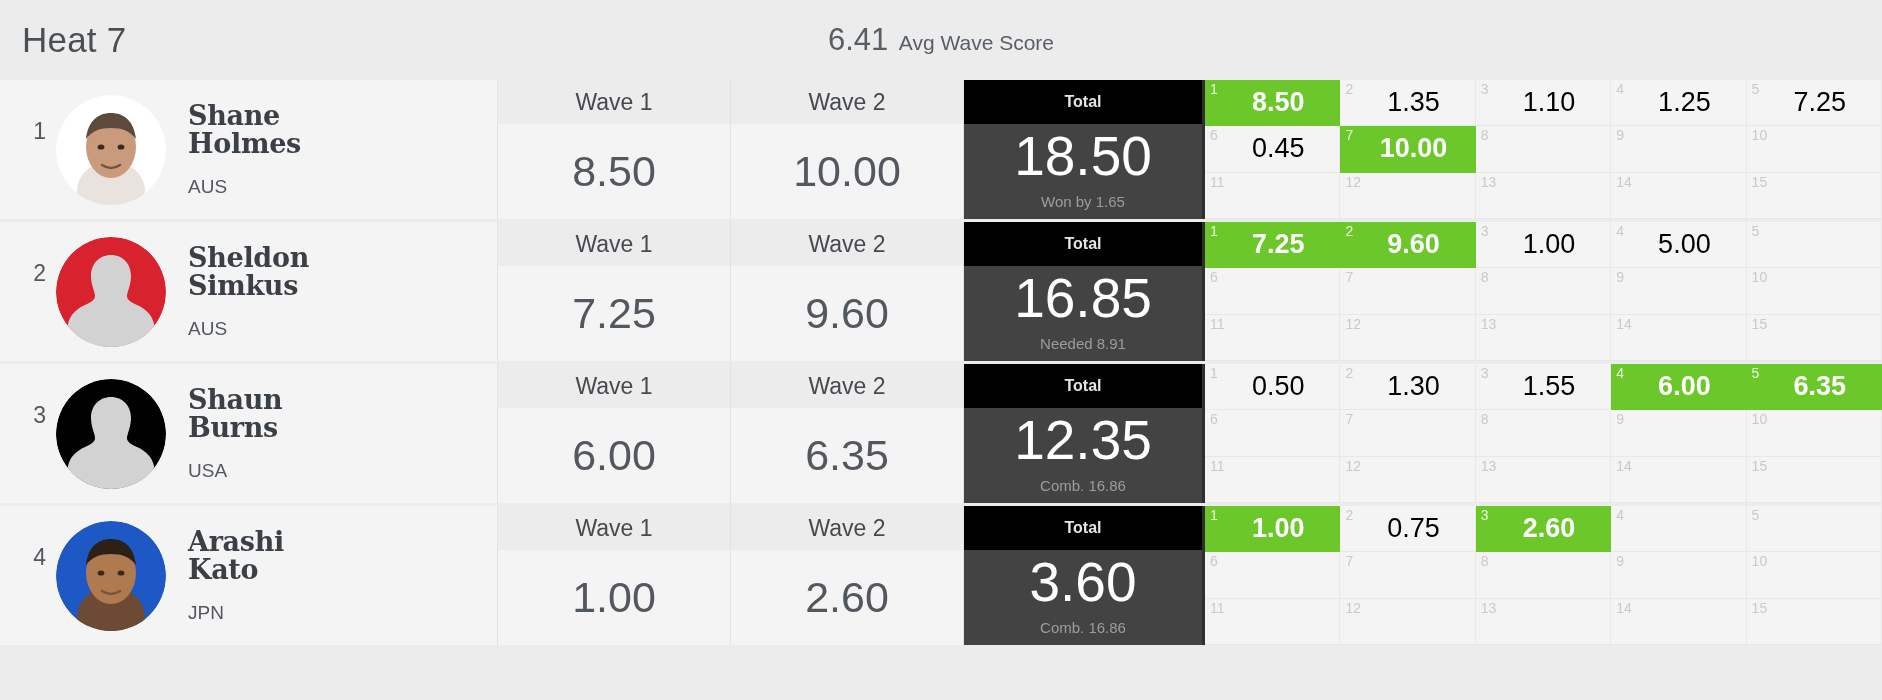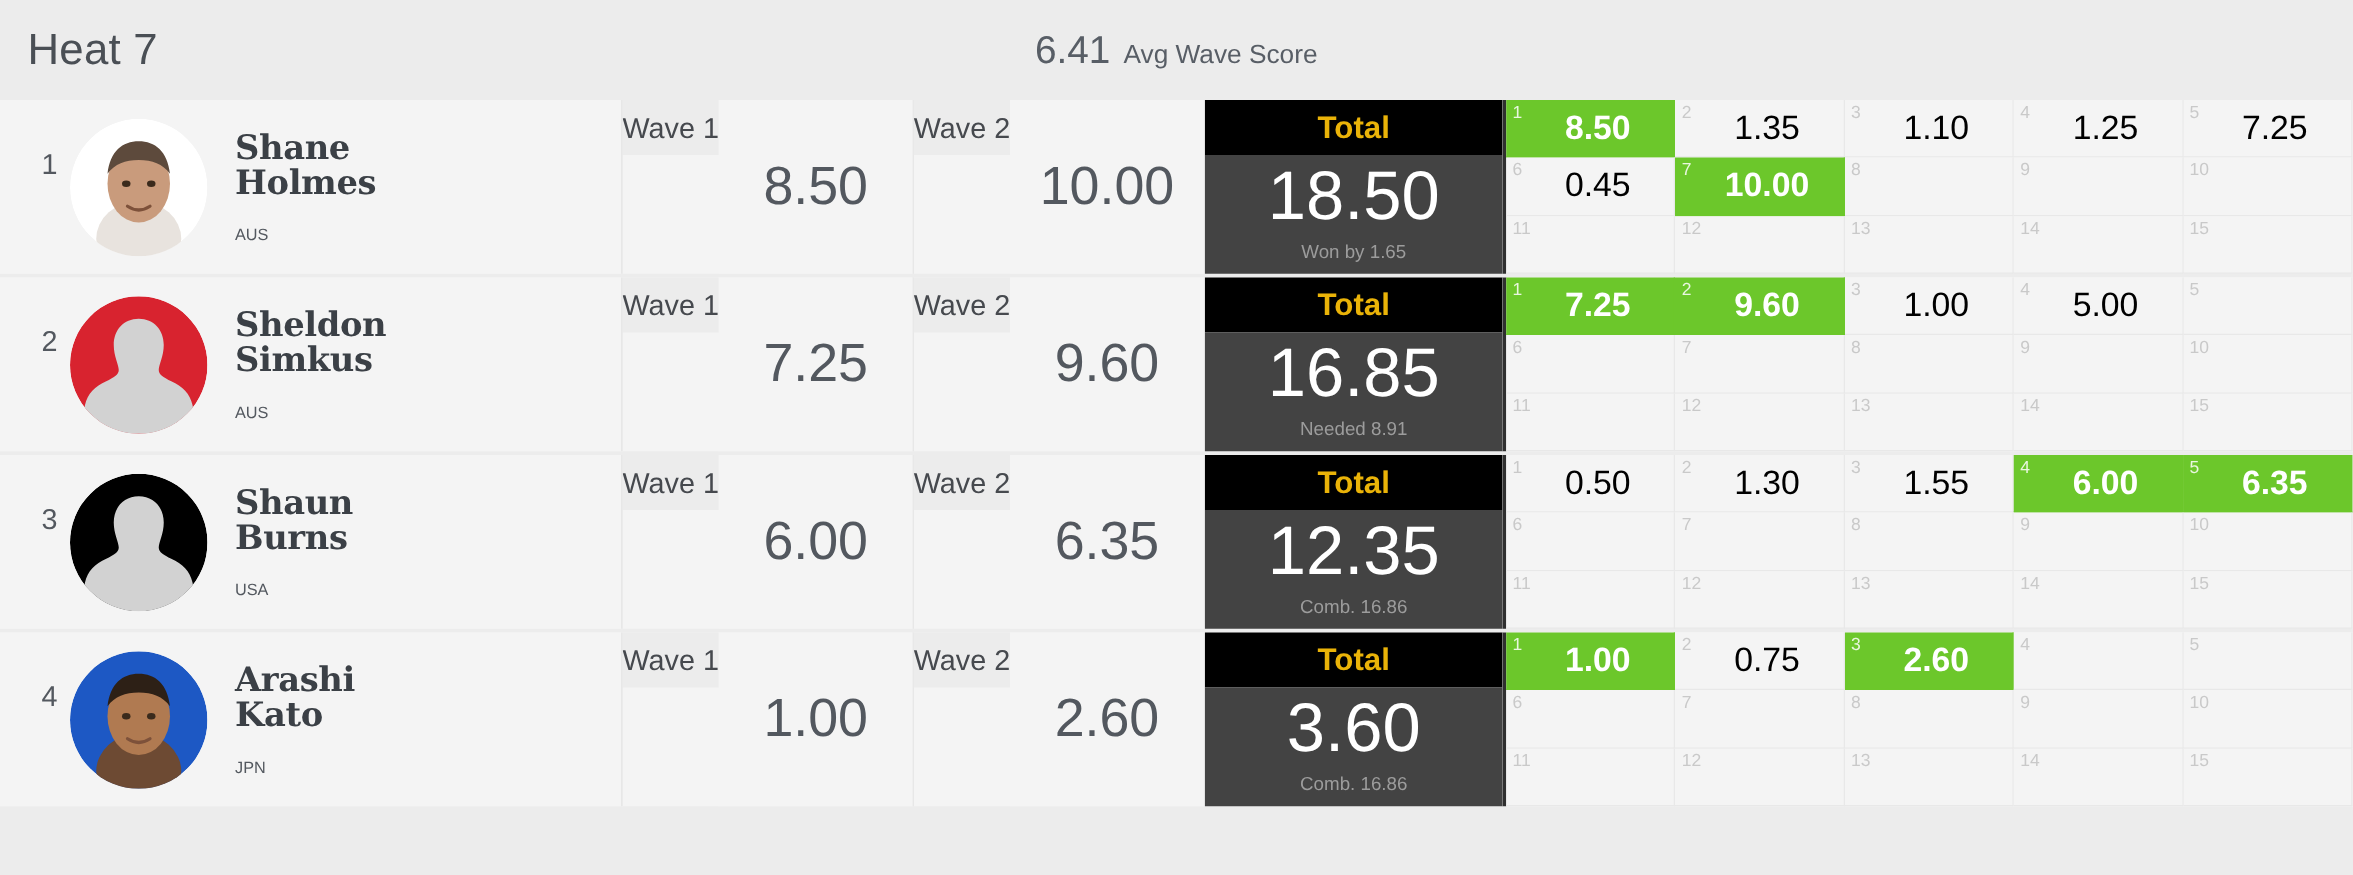--- a/index.html
+++ b/index.html
@@ -55,50 +55,50 @@
   .avatar .silhouette {
     position: absolute; left: 0; top: 0; width: 100%; height: 100%;
   }
   .namebox { margin-left: 22px; line-height: 1.05; }
   .fname, .lname {
     font-family: "DejaVu Serif", "Liberation Serif", serif;
     font-size: 27px; color: #3b4046; font-weight: 700; letter-spacing: -.3px;
     display:block;
   }
   .country {
-    font-size: 13px; color: #53585f; margin-top: 19px; display:block;
+    font-size: 19px; color: #53585f; margin-top: 19px; display:block;
     font-family: "Liberation Sans", sans-serif;
   }
 
   
   .wave-col {
     width: 233px; flex: 0 0 233px;
-    display: flex; flex-direction: row;
+    display: flex; flex-direction: column;
     border-right: 1px solid #e2e2e2;
   }
   .wave-col .wv-head {
     height: 44px; background: #ececec; color: #46494e;
     display:flex; align-items:center; justify-content:center;
     font-size: 23px;
   }
   .wave-col .wv-val {
     flex: 1; background:#f4f4f4; color: #53585f;
     display:flex; align-items:center; justify-content:center;
     font-size: 43px; font-weight: 300;
   }
 
   
   .total-col {
     width: 238px; flex: 0 0 238px;
     display: flex; flex-direction: column;
   }
   .total-col .tt-head {
-    height: 44px; background: #000; color: #eab308;
+    height: 44px; background: #000; color: #e5e5e5;
     display:flex; align-items:center; justify-content:center;
-    font-size: 25px; font-weight: 700;
+    font-size: 16px; font-weight: 700;
   }
   .total-col .tt-body {
     flex: 1; background:#434343; color:#fff;
     display:flex; flex-direction: column; align-items:center; justify-content:center;
     padding-bottom: 4px;
   }
   .tt-val { font-size: 55px; font-weight: 300; line-height: 1; }
   .tt-note { font-size: 15px; color: #9c9c9c; margin-top: 9px; }
 
   

